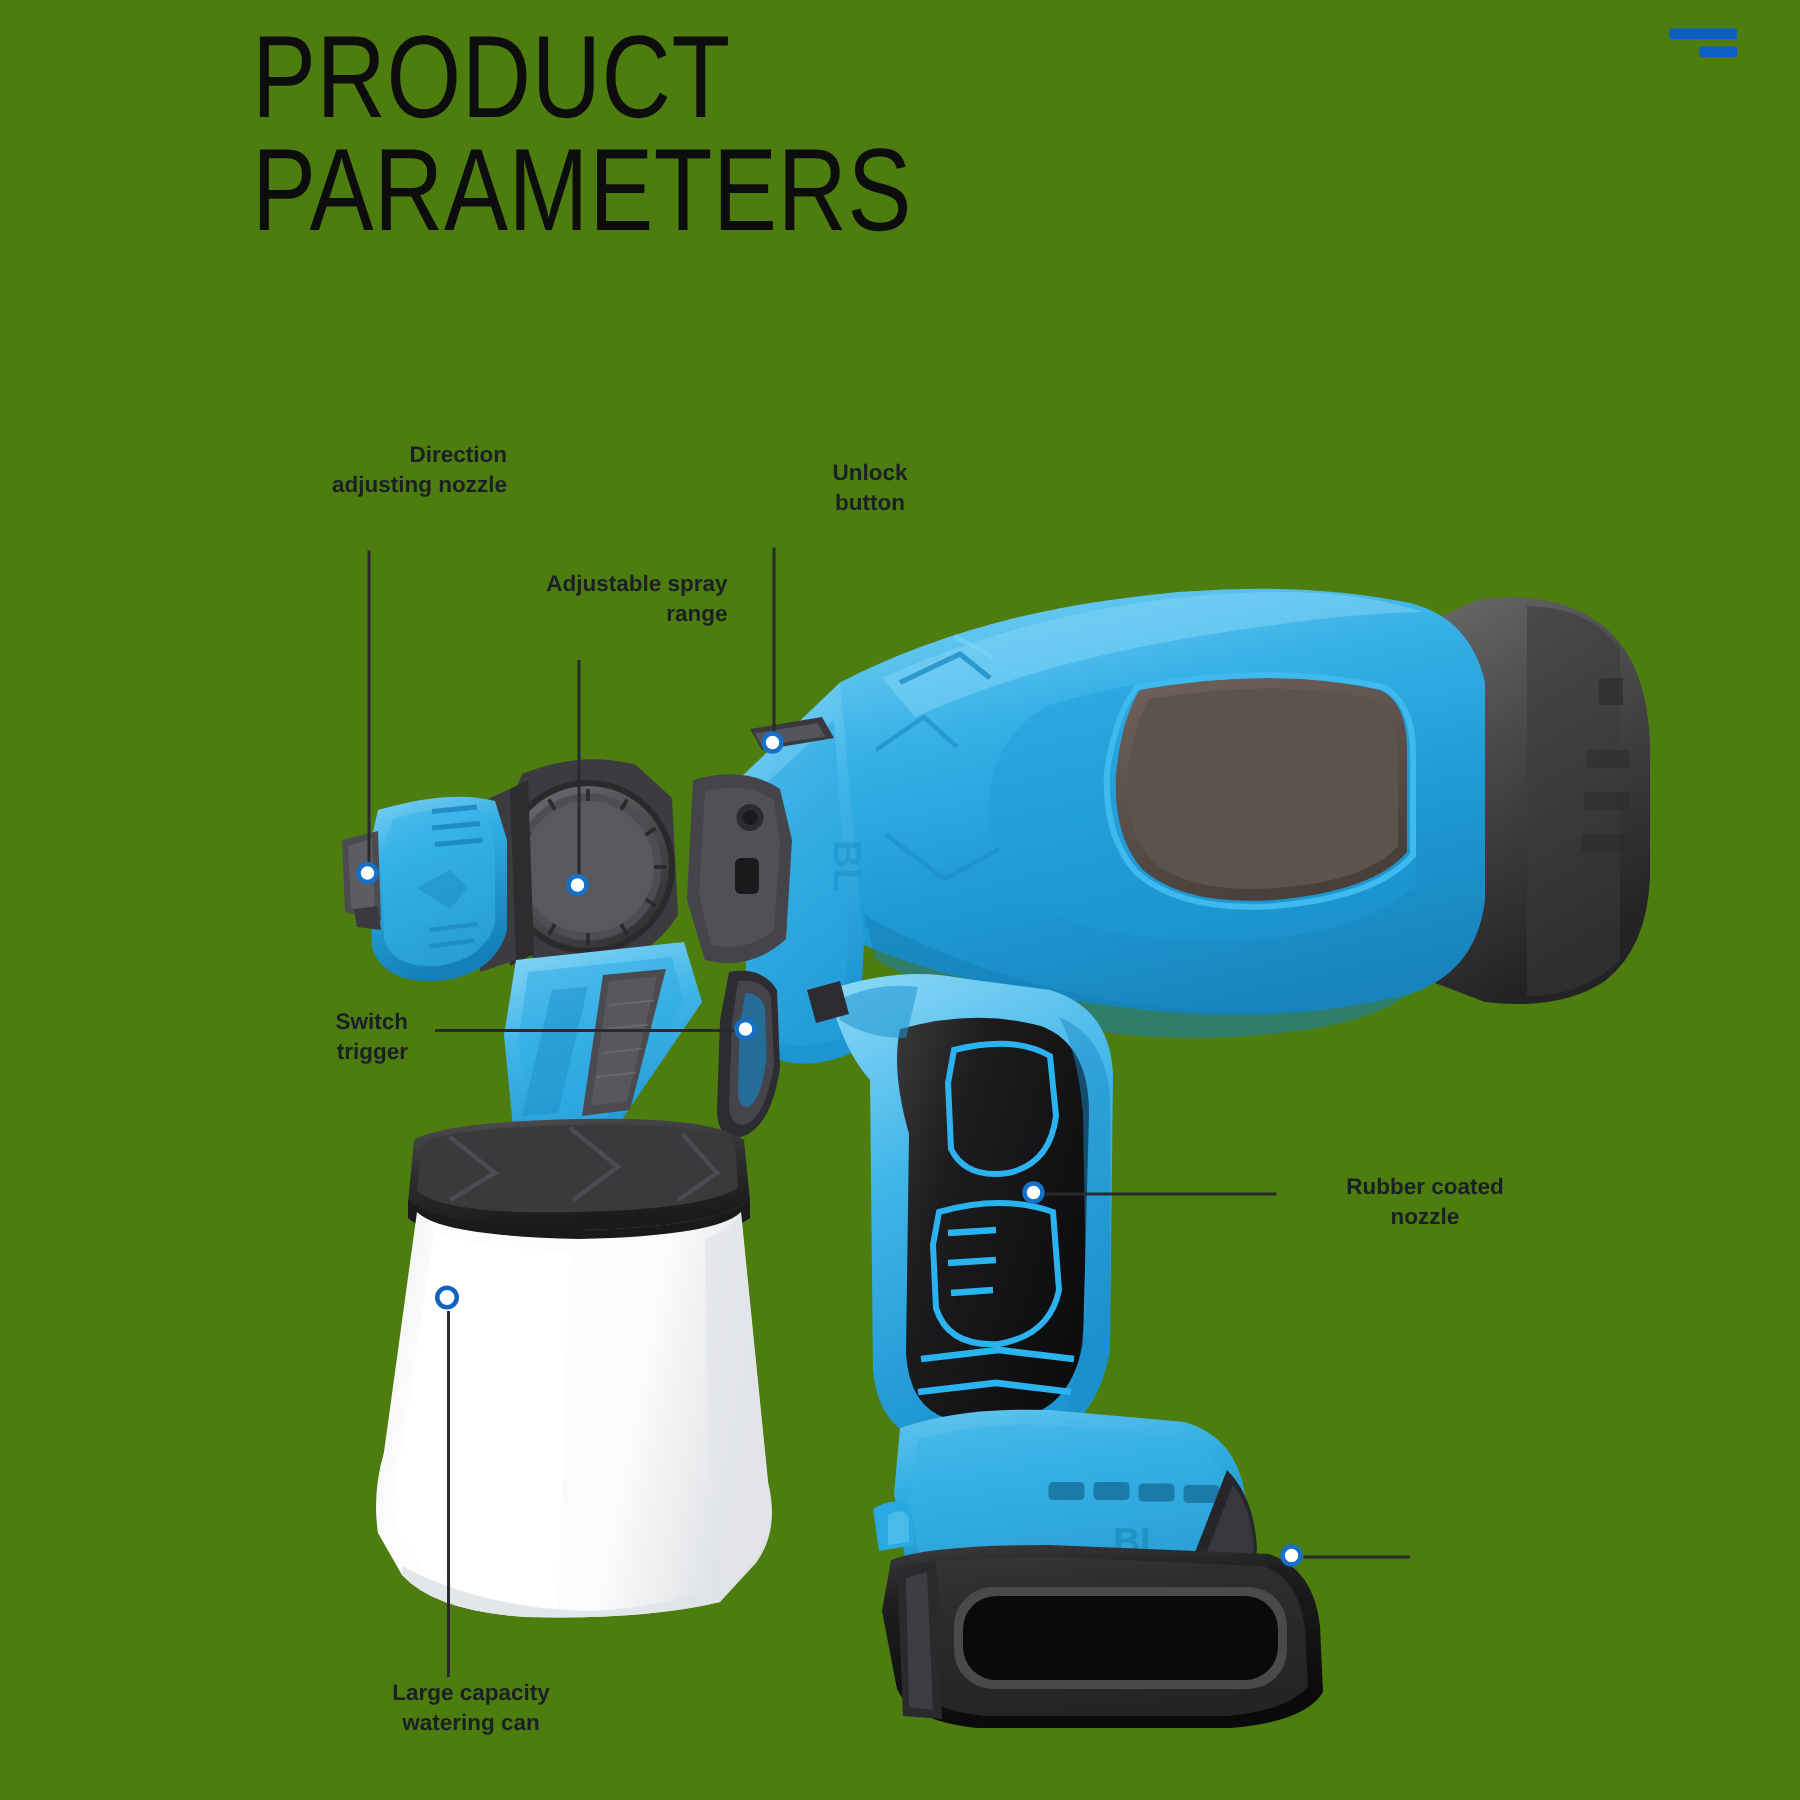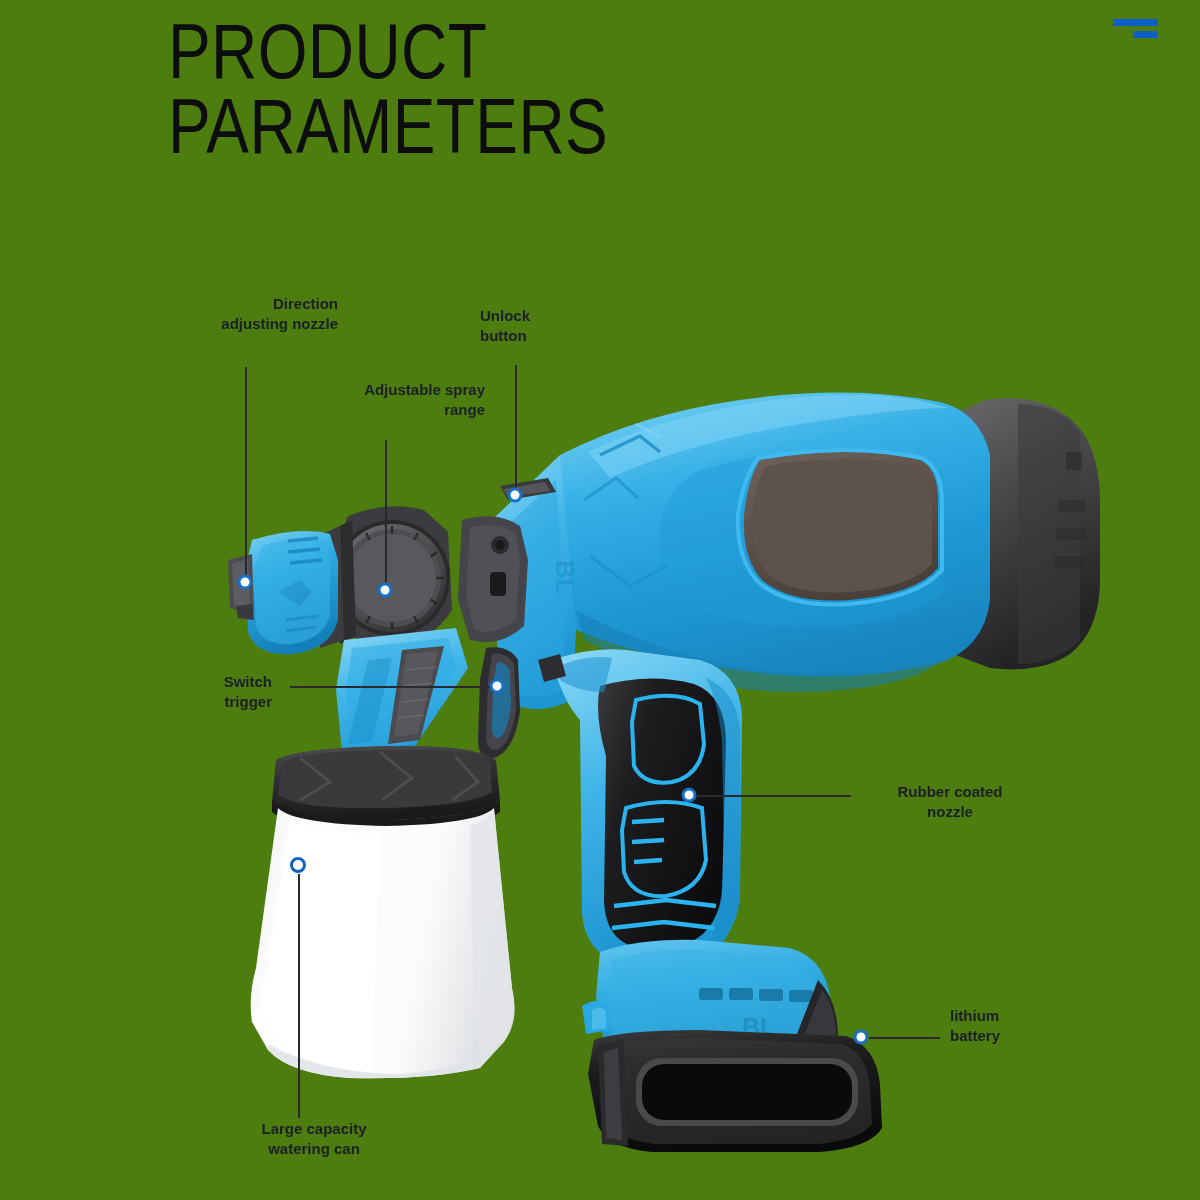--- a/index.html
+++ b/index.html
@@ -56,21 +56,21 @@
     position: absolute;
     font-family: "Liberation Sans", sans-serif;
     font-weight: bold;
     font-size: 15px;
     line-height: 1.32;
     color: #1b1f26;
     white-space: pre-line;
   }
   .cl-right  { text-align: right; }
   .cl-center { text-align: center; }
-  .cl-left   { text-align: left; }
+  .cl-left   { text-align: center; }
 
   
   .leader {
     position: absolute;
     background: #2a2a2e;
   }
   .leader-v { width: 1.6px; }
   .leader-h { height: 1.6px; }
 
   .dot {
@@ -423,22 +423,20 @@
   <div class="callout-label cl-right" style="left:72px; top:672px; width:200px;">Switch
 trigger</div>
   <div class="leader leader-h" style="left:290px; top:686px; width:207px;"></div>
   <div class="dot" style="left:497px; top:686px;"></div>
 
   <div class="callout-label cl-center" style="left:850px; top:782px; width:200px;">Rubber coated
 nozzle</div>
   <div class="leader leader-h" style="left:697px; top:795px; width:154px;"></div>
   <div class="dot" style="left:689px; top:795px;"></div>
 
-  <div class="callout-label cl-left" style="left:950px; top:1006px; width:200px;">lithium
-battery</div>
   <div class="leader leader-h" style="left:869px; top:1037px; width:71px;"></div>
   <div class="dot" style="left:861px; top:1037px;"></div>
 
   <div class="callout-label cl-center" style="left:184px; top:1119px; width:260px;">Large capacity
 watering can</div>
   <div class="leader leader-v" style="left:298px; top:874px; height:244px;"></div>
   <div class="dot hollow" style="left:298px; top:865px;"></div>
 
 </div>
 

